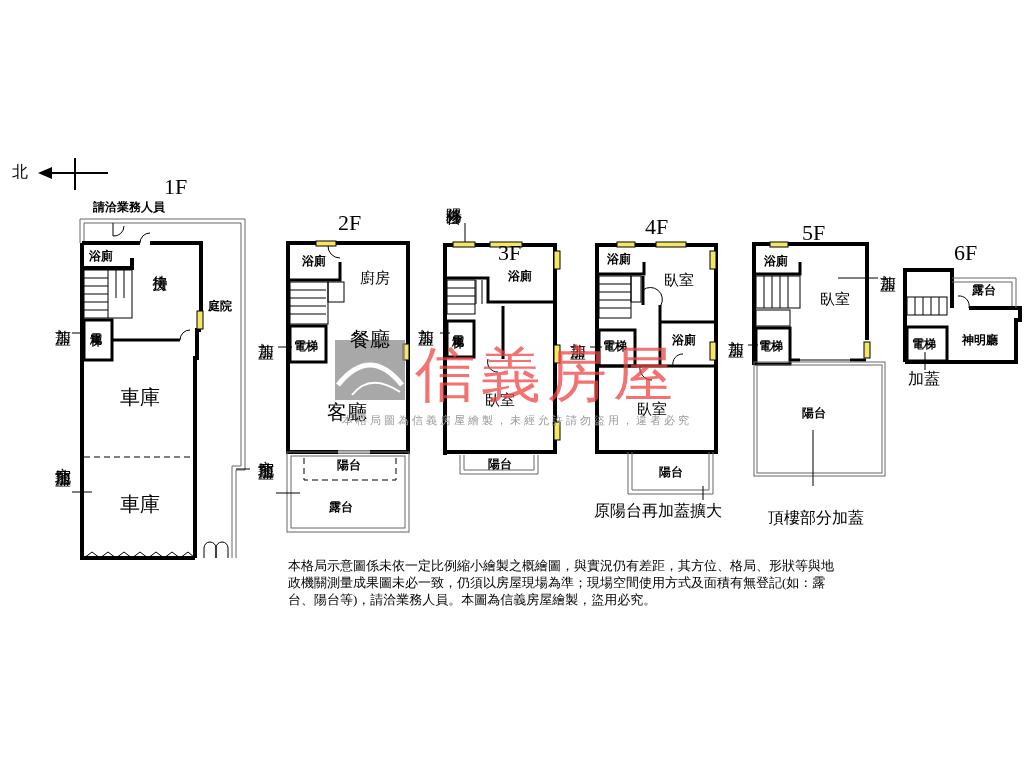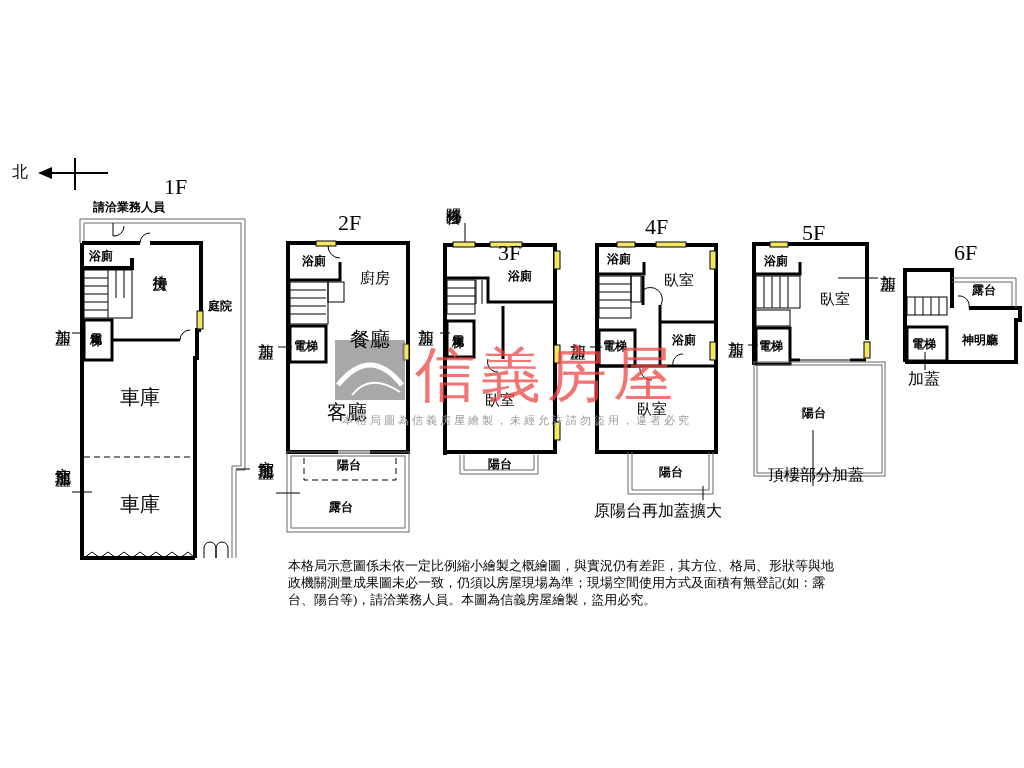--- a/index.html
+++ b/index.html
@@ -234,21 +234,21 @@
 <span class="lbl room-sm" style="left:659px;top:466px;">陽台</span>
 <span class="lbl note" style="left:594px;top:503px;">原陽台再加蓋擴大</span>
 
 <span class="lbl floor-title" style="left:802px;top:214px;margin-top:8px;">5F</span>
 <span class="lbl note-v" style="left:728px;top:328px;">加蓋</span>
 <span class="lbl note-v" style="left:880px;top:262px;">加蓋</span>
 <span class="lbl room-sm" style="left:764px;top:255px;">浴廁</span>
 <span class="lbl room-md" style="left:820px;top:292px;">臥室</span>
 <span class="lbl room-sm" style="left:759px;top:340px;">電梯</span>
 <span class="lbl room-sm" style="left:802px;top:407px;">陽台</span>
-<span class="lbl note" style="left:768px;top:467px;">頂樓部分加蓋</span>
+<span class="lbl note" style="left:768px;top:510px;">頂樓部分加蓋</span>
 
 <span class="lbl floor-title" style="left:954px;top:242px;">6F</span>
 <span class="lbl room-sm" style="left:972px;top:284px;">露台</span>
 <span class="lbl room-sm" style="left:962px;top:334px;">神明廳</span>
 <span class="lbl room-sm" style="left:912px;top:338px;">電梯</span>
 <span class="lbl note" style="left:908px;top:371px;">加蓋</span>
 
 <div id="watermark-text">信義房屋</div>
 <div id="watermark-sub">本格局圖為信義房屋繪製，未經允許請勿盜用，違者必究</div>
 

